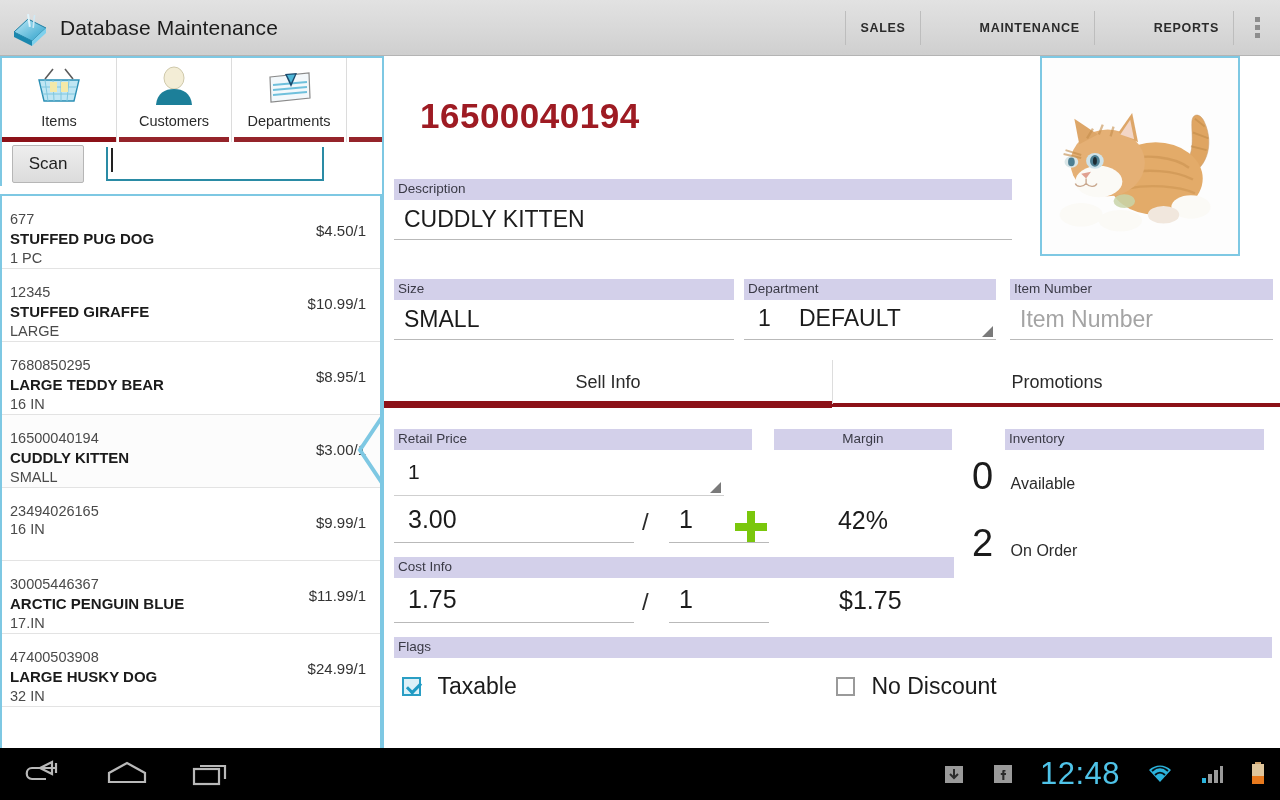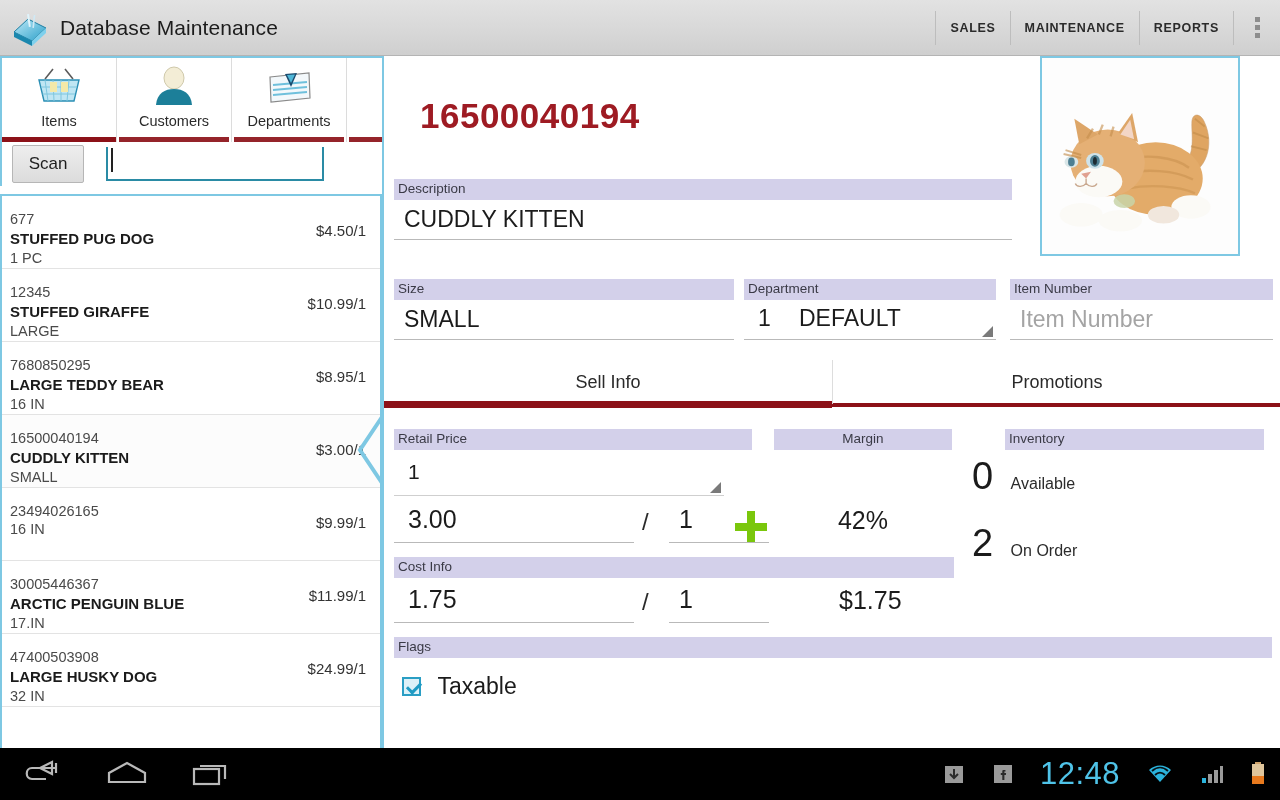--- a/index.html
+++ b/index.html
@@ -20,20 +20,21 @@
   }
   .app-logo { width: 44px; height: 44px; margin-left: 8px; flex: 0 0 auto; }
   .app-title {
     font-size: 21px; color: #1c1c1c; margin-left: 8px; letter-spacing: .1px;
   }
   .ab-right { margin-left: auto; display: flex; align-items: center; height: 40px; }
   .ab-item {
     font-size: 12.5px; color: #2b2b2b; font-weight: bold; letter-spacing: .7px;
     padding: 0 14px; height: 34px; line-height: 34px;
     border-right: 1px solid #bdbdbd;
+    margin-left: 45px;
   }
   .ab-item.first { border-left: 1px solid #bdbdbd; }
   .overflow {
     width: 46px; height: 40px; display: flex; flex-direction: column;
     align-items: center; justify-content: center; gap: 3px;
   }
   .overflow i { display:block; width: 5px; height: 5px; background: #8d8d8d; }
 
   
   .left-panel {
@@ -452,20 +453,24 @@
     </div>
     <div class="blk" style="left:455px; top:530px; font-size:25px; color:#1b1b1b;">$1.75</div>
 
     <div class="blk" style="left:10px; top:581px; width:878px;">
       <div class="fieldlabel">Flags</div>
     </div>
     <div class="blk" style="left:18px; top:617px;">
       <span class="cb checked"></span>
       <span class="cb-label">Taxable</span>
     </div>
+    <div class="blk" style="left:452px; top:617px;">
+      <span class="cb"></span>
+      <span class="cb-label">No Discount</span>
+    </div>
 
   </div>
 
   <div class="navbar">
     <div class="nav-left">
       <svg width="42" height="28" viewBox="0 0 42 28">
         <path d="M34 8 L10 8 C3 8 3 19 10 19 L24 19" fill="none" stroke="#b9b9b9" stroke-width="2.2"></path>
         <path d="M18 2 L30 8 L18 14 Z" fill="none" stroke="#b9b9b9" stroke-width="2.2" transform="rotate(180 24 8) translate(0 0)"></path>
         <path d="M34 3 L34 13" stroke="#b9b9b9" stroke-width="2.2"></path>
       </svg>

